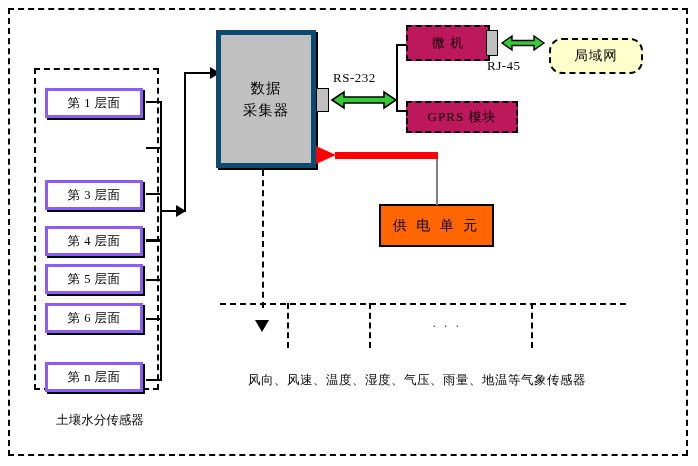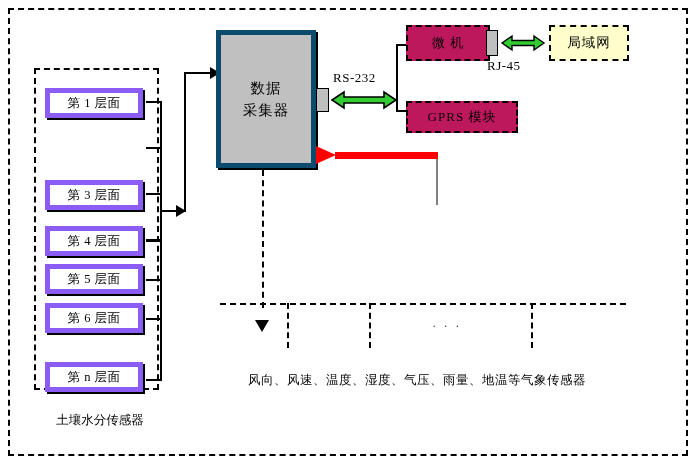--- a/index.html
+++ b/index.html
@@ -13,21 +13,21 @@
 
   
   .soil-group{
     position:absolute;left:34px;top:68px;width:125px;height:322px;
     border:2px dashed #000;box-sizing:border-box;
   }
 
   
   .layer-box{
     position:absolute;left:45px;width:98px;height:30px;
-    background:#fff;border:5px solid #8b5cf6;
+    background:#fff;border:3px solid #8b5cf6;
     box-shadow:2px 2px 0 0 #000;
     box-sizing:border-box;
     display:flex;align-items:center;justify-content:center;
     font-size:12.5px;color:#000;letter-spacing:0.5px;
   }
 
   
   .soil-label{
     position:absolute;left:30px;top:412px;width:140px;text-align:center;
     font-size:12.5px;color:#000;
@@ -48,22 +48,22 @@
   }
 
   
   .dashbox{
     position:absolute;background:#be185d;border:2px dashed #000;box-sizing:border-box;
     display:flex;align-items:center;justify-content:center;
     font-size:13px;color:#000;letter-spacing:1px;
   }
   #pc-box{left:406px;top:25px;width:84px;height:36px;}
   #gprs-box{left:406px;top:101px;width:112px;height:32px;}
-  #lan-box{left:549px;top:25px;width:80px;height:36px;background:#ffffcc;border-color:#000;
-           font-size:13.5px;letter-spacing:1px;}
+  #lan-box{left:549px;top:38px;width:94px;height:36px;background:#ffffcc;border-color:#000;
+           font-size:13.5px;letter-spacing:1px;border-radius:13px;}
   .pc-port{
     position:absolute;left:486px;top:30px;width:12px;height:26px;
     background:#bfbfbf;border:1px solid #000;box-sizing:border-box;
   }
 
   
   .power{
     position:absolute;left:379px;top:204px;width:115px;height:43px;
     background:#ff6600;border:2px solid #000;box-sizing:border-box;
     display:flex;align-items:center;justify-content:center;
@@ -173,20 +173,23 @@
   <div class="txt" id="rj45-label">RJ-45</div>
 
   <div class="dashbox" id="lan-box">
     <span>局域网</span>
   </div>
 
   <div class="dashbox" id="gprs-box">
     <span>GPRS 模块</span>
   </div>
 
+  <div class="power">
+    <span>供 电 单 元</span>
+  </div>
 
   <div class="ln vl gray-l" style="left:436px;top:155px;height:50px;"></div>
 
   <div class="ln hl" style="left:335px;top:152px;width:103px;height:7px;background:#ff0000;"></div>
   <div class="arrow-r" style="left:316px;top:146px;border-left-color:#ff0000;border-top-width:9px;border-bottom-width:9px;border-left-width:20px;"></div>
 
   <div class="dl-v" style="left:262px;top:170px;height:138px;"></div>
   <div class="arrow-d" style="left:255px;top:320px;"></div>
 
   <div class="dl-h" style="left:220px;top:303px;width:406px;"></div>

